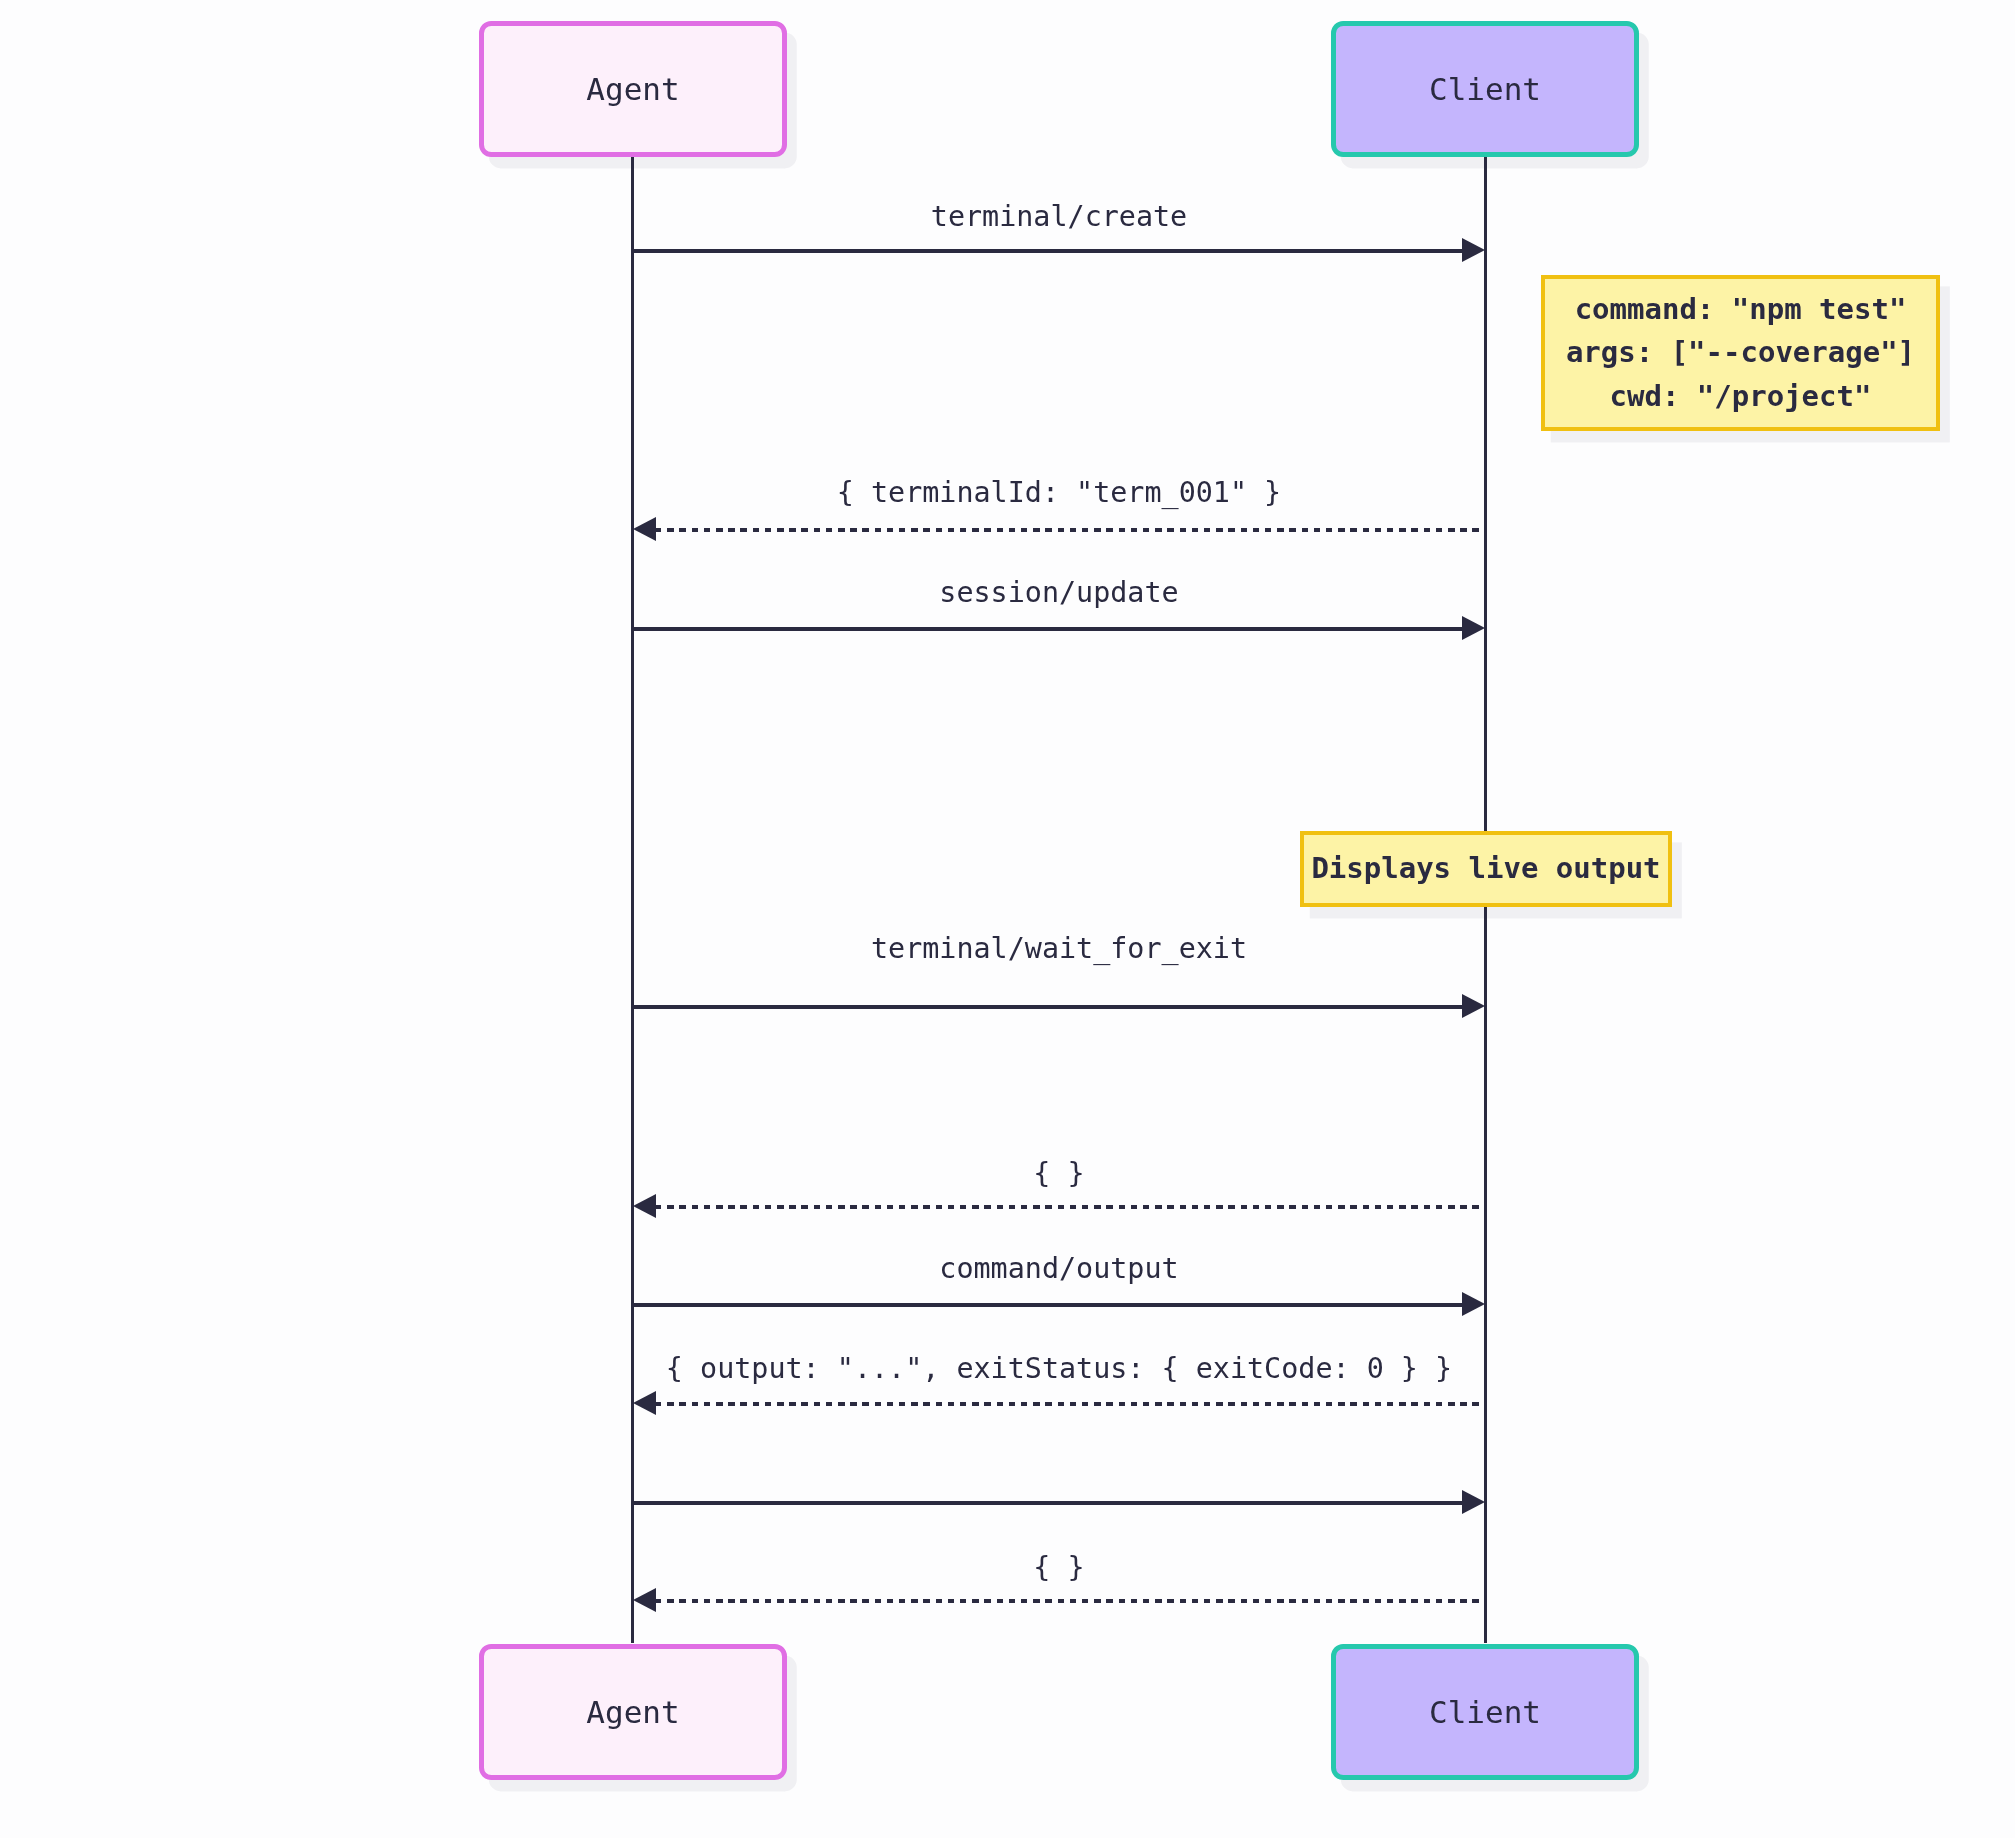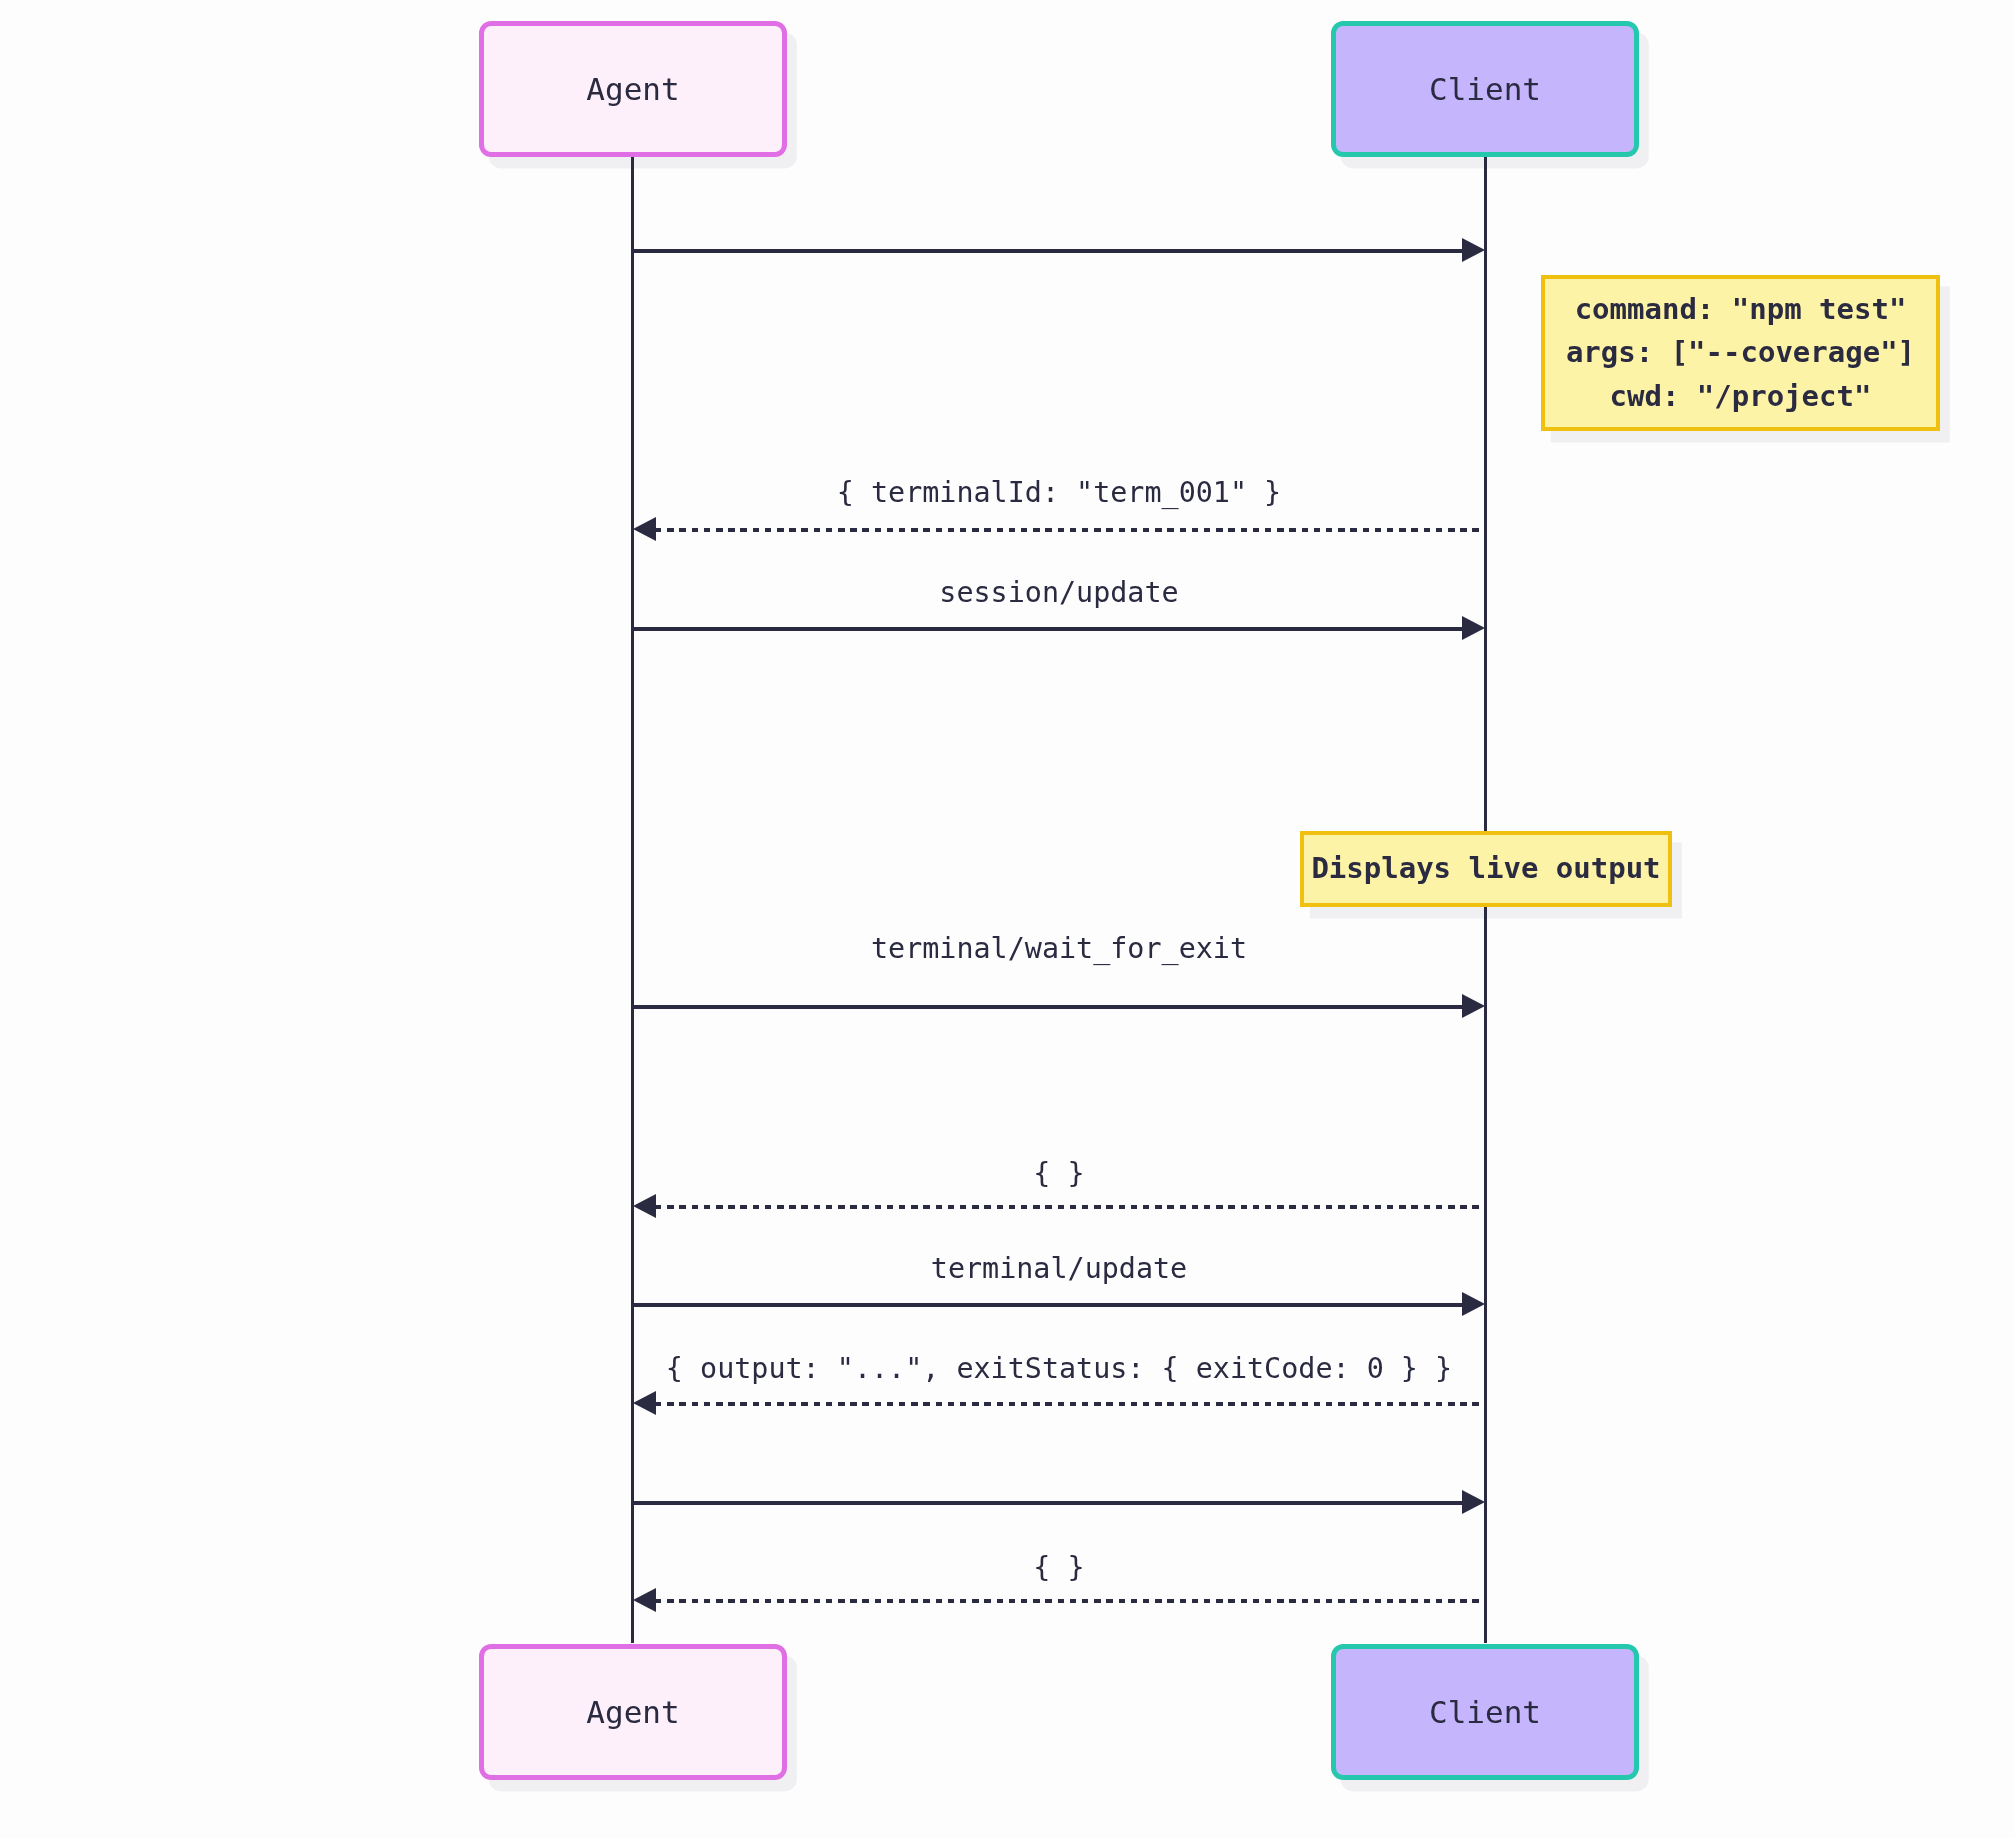--- a/index.html
+++ b/index.html
@@ -138,20 +138,21 @@
   <div class="actor client c-top">
     <span>Client</span>
   </div>
   <div class="actor agent a-bot">
     <span>Agent</span>
   </div>
   <div class="actor client c-bot">
     <span>Client</span>
   </div>
 
+  <div class="msg-label ml0">terminal/create</div>
   <div class="arrow solid ar0">
     <div class="line"></div>
     <div class="head"></div>
   </div>
 
   <div class="note n0">command: "npm test"
 args: ["--coverage"]
 cwd: "/project"</div>
 
   <div class="msg-label ml1">{ terminalId: "term_001" }</div>
@@ -175,21 +176,21 @@
     <div class="head"></div>
   </div>
 
 
   <div class="msg-label ml4">{ }</div>
   <div class="arrow dotted ar4">
     <div class="line"></div>
     <div class="head"></div>
   </div>
 
-  <div class="msg-label ml5">terminal/update</div>
+  <div class="msg-label ml5">command/output</div>
   <div class="arrow solid ar5">
     <div class="line"></div>
     <div class="head"></div>
   </div>
 
   <div class="msg-label ml6">{ output: "...", exitStatus: { exitCode: 0 } }</div>
   <div class="arrow dotted ar6">
     <div class="line"></div>
     <div class="head"></div>
   </div>

